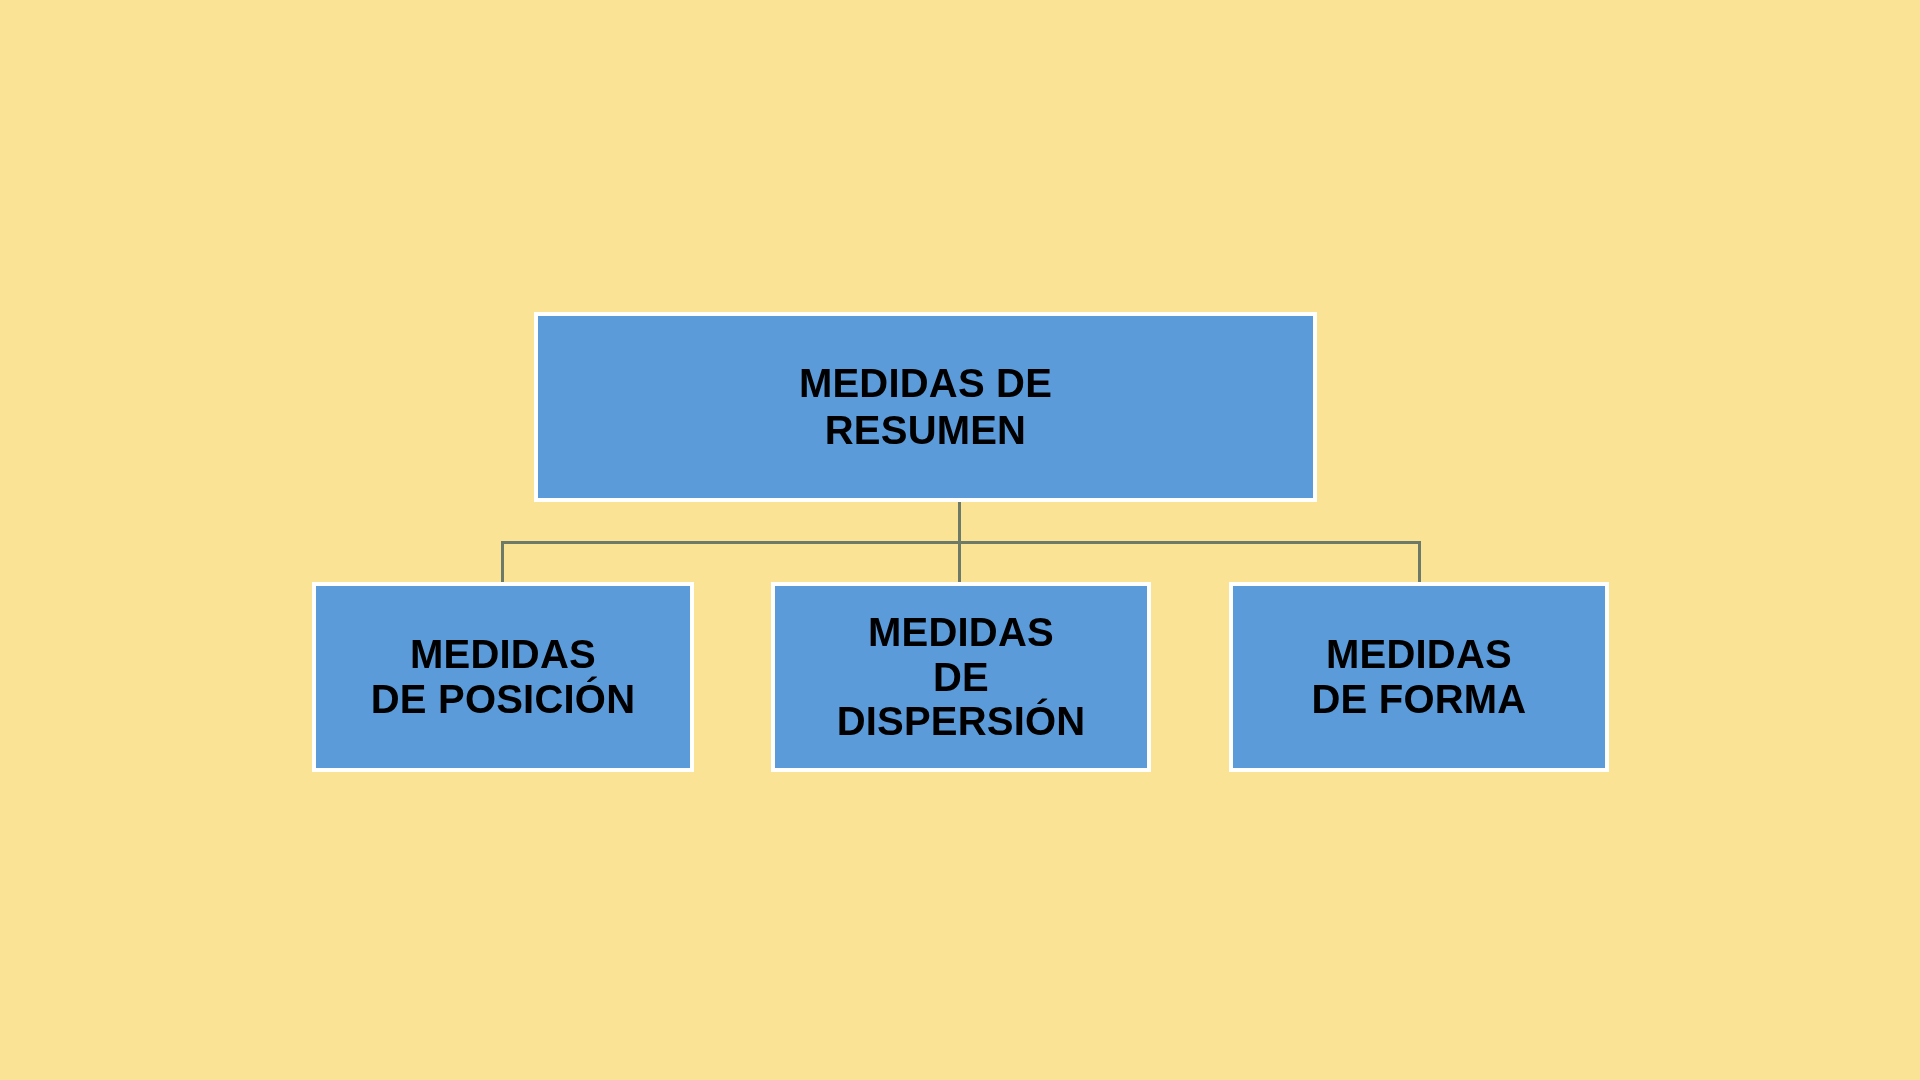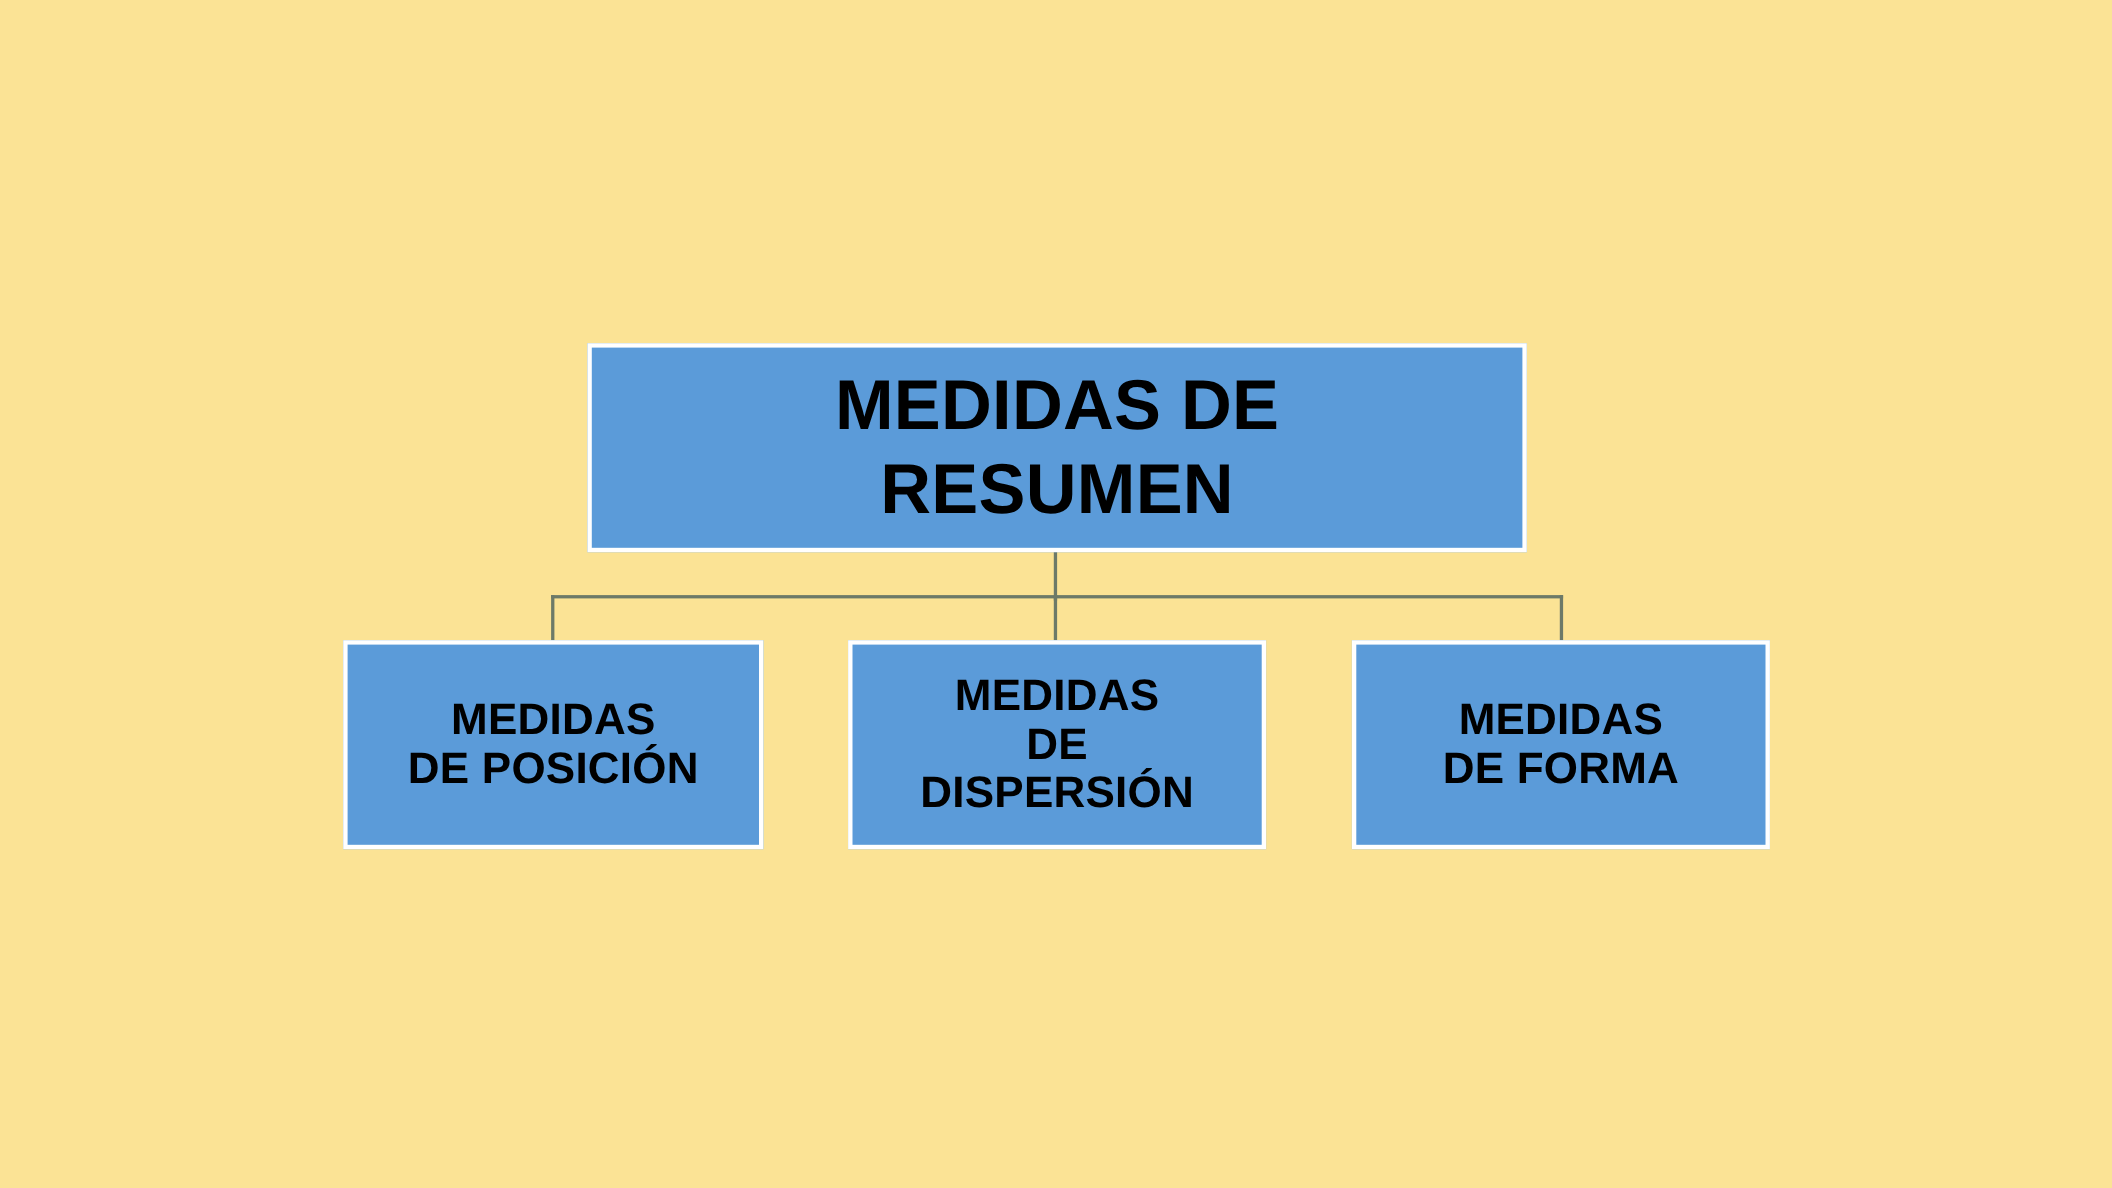--- a/index.html
+++ b/index.html
@@ -40,23 +40,23 @@
 
   .node .node-text {
     display: block;
     width: 100%;
     white-space: pre-line;
   }
 
   #root-node {
     left: 534px;
     top: 312px;
-    width: 854px;
+    width: 783px;
     height: 190px;
-    font-size: 64px;
+    font-size: 40px;
     line-height: 1.18;
   }
 
   #child-node-0 {
     left: 312px;
     top: 582px;
     width: 382px;
     height: 190px;
     font-size: 40px;
   }

